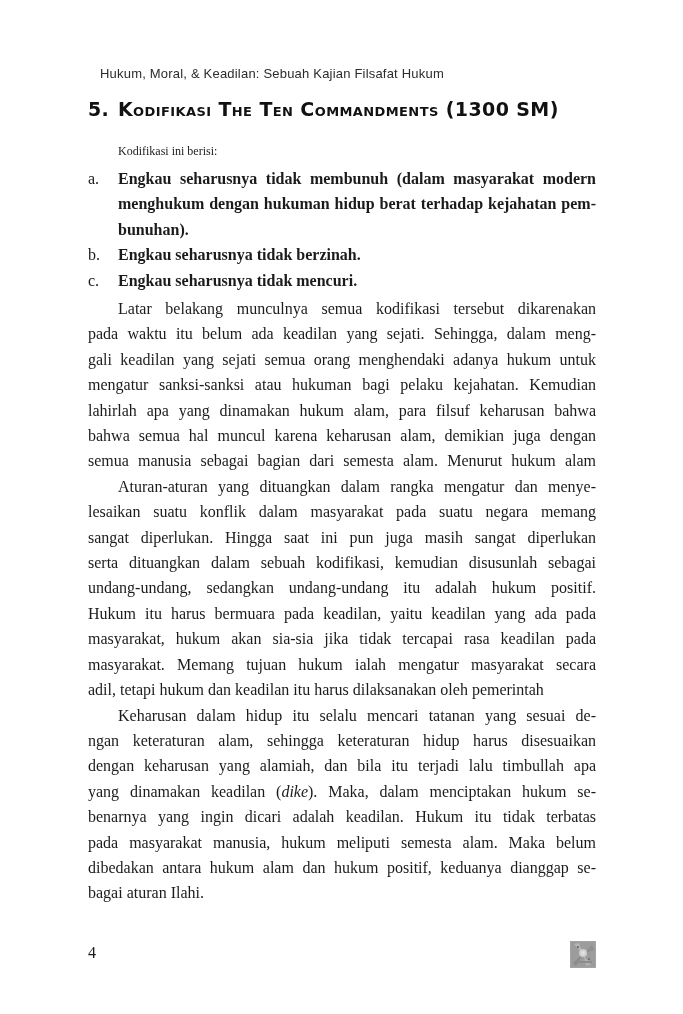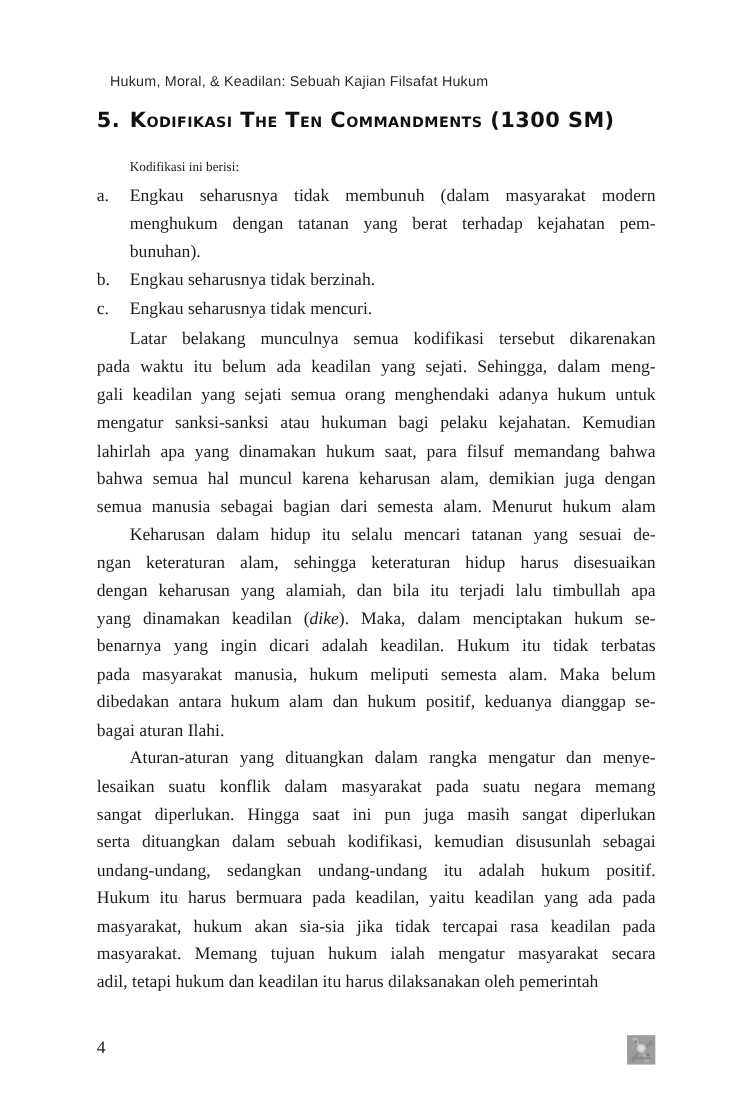--- a/index.html
+++ b/index.html
@@ -64,20 +64,21 @@
   }
   .list-item .marker {
     flex: 0 0 30px;
     width: 30px;
     font-size: 16px;
     line-height: 25.4px;
   }
   .list-item .item-text {
     flex: 1 1 auto;
     min-width: 0;
+    font-weight: bold;
   }
   .body-block {
     position: absolute;
     left: 88px;
     top: 296px;
     width: 508px;
   }
   .para .line,
   .item-text .line {
     font-size: 16px;
@@ -120,21 +121,21 @@
     <span class="sec-title">Kodifikasi The Ten Commandments (1300 SM)</span>
   </div>
 
   <div class="intro-line">Kodifikasi ini berisi:</div>
 
   <div class="list-block">
     <div class="list-item">
       <span class="marker">a.</span>
       <div class="item-text">
           <div class="line">Engkau seharusnya tidak membunuh (dalam masyarakat modern</div>
-          <div class="line">menghukum dengan tatanan yang berat terhadap kejahatan pem-</div>
+          <div class="line">menghukum dengan hukuman hidup berat terhadap kejahatan pem-</div>
           <div class="line last">bunuhan).</div>
         </div>
     </div>
     <div class="list-item">
       <span class="marker">b.</span>
       <div class="item-text">
           <div class="line last">Engkau seharusnya tidak berzinah.</div>
         </div>
     </div>
     <div class="list-item">
@@ -144,44 +145,44 @@
         </div>
     </div>
   </div>
 
   <div class="body-block">
     <div class="para">
         <div class="line">Latar belakang munculnya semua kodifikasi tersebut dikarenakan</div>
         <div class="line">pada waktu itu belum ada keadilan yang sejati. Sehingga, dalam meng-</div>
         <div class="line">gali keadilan yang sejati semua orang menghendaki adanya hukum untuk</div>
         <div class="line">mengatur sanksi-sanksi atau hukuman bagi pelaku kejahatan. Kemudian</div>
-        <div class="line">lahirlah apa yang dinamakan hukum saat, para filsuf memandang bahwa</div>
+        <div class="line">lahirlah apa yang dinamakan hukum alam, para filsuf keharusan bahwa</div>
         <div class="line">bahwa semua hal muncul karena keharusan alam, demikian juga dengan</div>
         <div class="line">semua manusia sebagai bagian dari semesta alam. Menurut hukum alam</div>
-      </div>
-    <div class="para">
-        <div class="line">Keharusan dalam hidup itu selalu mencari tatanan yang sesuai de-</div>
-        <div class="line">ngan keteraturan alam, sehingga keteraturan hidup harus disesuaikan</div>
-        <div class="line">dengan keharusan yang alamiah, dan bila itu terjadi lalu timbullah apa</div>
-        <div class="line">yang dinamakan keadilan (<i>dike</i>). Maka, dalam menciptakan hukum se-</div>
-        <div class="line">benarnya yang ingin dicari adalah keadilan. Hukum itu tidak terbatas</div>
-        <div class="line">pada masyarakat manusia, hukum meliputi semesta alam. Maka belum</div>
-        <div class="line">dibedakan antara hukum alam dan hukum positif, keduanya dianggap se-</div>
-        <div class="line last">bagai aturan Ilahi.</div>
       </div>
     <div class="para">
         <div class="line">Aturan-aturan yang dituangkan dalam rangka mengatur dan menye-</div>
         <div class="line">lesaikan suatu konflik dalam masyarakat pada suatu negara memang</div>
         <div class="line">sangat diperlukan. Hingga saat ini pun juga masih sangat diperlukan</div>
         <div class="line">serta dituangkan dalam sebuah kodifikasi, kemudian disusunlah sebagai</div>
         <div class="line">undang-undang, sedangkan undang-undang itu adalah hukum positif.</div>
         <div class="line">Hukum itu harus bermuara pada keadilan, yaitu keadilan yang ada pada</div>
         <div class="line">masyarakat, hukum akan sia-sia jika tidak tercapai rasa keadilan pada</div>
         <div class="line">masyarakat. Memang tujuan hukum ialah mengatur masyarakat secara</div>
         <div class="line last">adil, tetapi hukum dan keadilan itu harus dilaksanakan oleh pemerintah</div>
+      </div>
+    <div class="para">
+        <div class="line">Keharusan dalam hidup itu selalu mencari tatanan yang sesuai de-</div>
+        <div class="line">ngan keteraturan alam, sehingga keteraturan hidup harus disesuaikan</div>
+        <div class="line">dengan keharusan yang alamiah, dan bila itu terjadi lalu timbullah apa</div>
+        <div class="line">yang dinamakan keadilan (<i>dike</i>). Maka, dalam menciptakan hukum se-</div>
+        <div class="line">benarnya yang ingin dicari adalah keadilan. Hukum itu tidak terbatas</div>
+        <div class="line">pada masyarakat manusia, hukum meliputi semesta alam. Maka belum</div>
+        <div class="line">dibedakan antara hukum alam dan hukum positif, keduanya dianggap se-</div>
+        <div class="line last">bagai aturan Ilahi.</div>
       </div>
   </div>
 
   <div class="footer-pagenum">4</div>
 
   <div class="footer-ornament">
     <svg width="26" height="27" viewBox="0 0 26 27" xmlns="http://www.w3.org/2000/svg">
       <rect x="0" y="0" width="26" height="27" fill="#a3a3a3"></rect>
       <rect x="1" y="1" width="24" height="25" fill="#9c9c9c"></rect>
       <polygon points="13,13 4,3 9,2" fill="#b5b5b5"></polygon>

